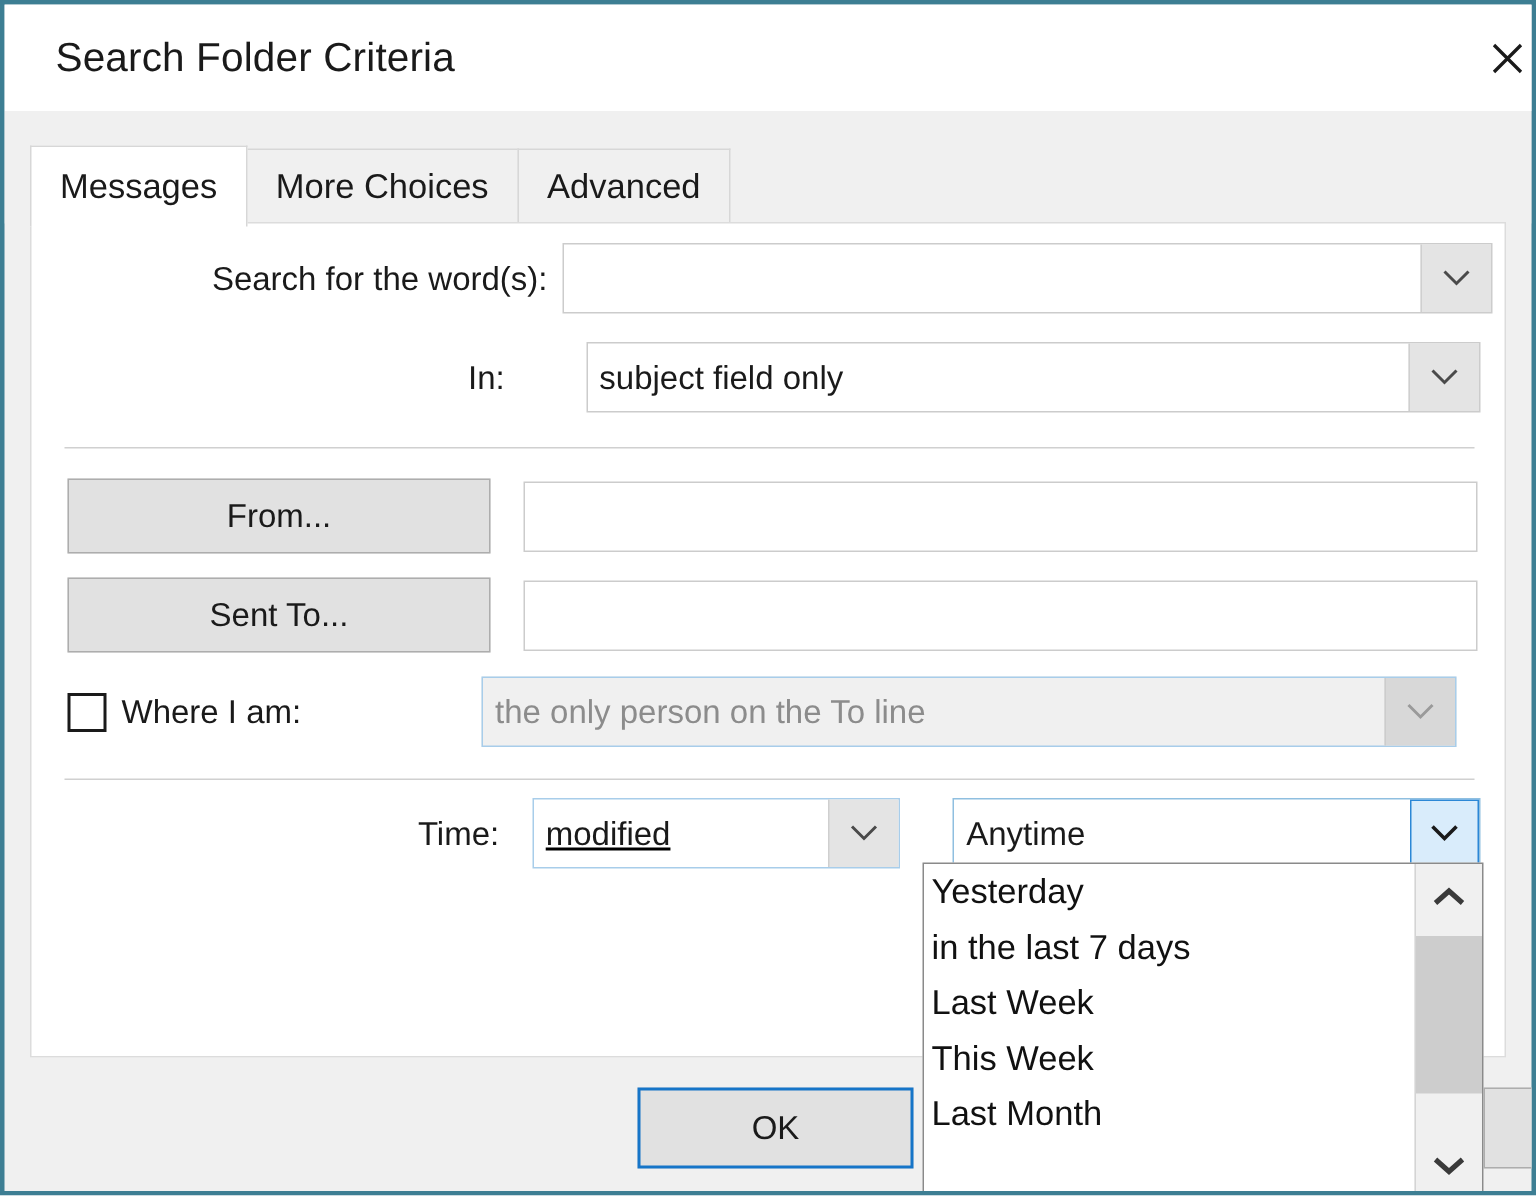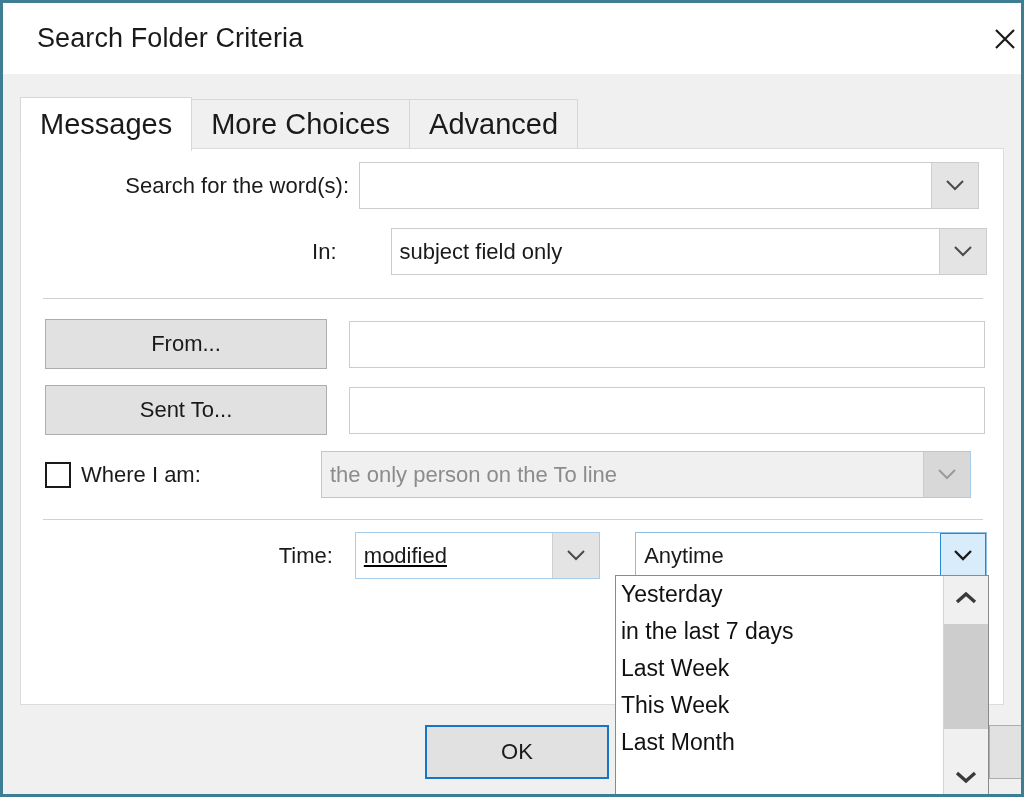--- a/index.html
+++ b/index.html
@@ -59,21 +59,21 @@
     background: #f0f0f0;
   }
   .tabs {
     position: absolute;
     left: 17px;
     top: 23px;
     display: flex;
     align-items: flex-end;
   }
   .tab {
-    font-size: 29px;
+    font-size: 23px;
     color: #1a1a1a;
     padding: 10px 19px 11px 19px;
     box-sizing: border-box;
     background: #f0f0f0;
     border: 1px solid #d7d7d7;
     border-bottom: none;
     margin-right: -1px;
     white-space: nowrap;
     line-height: 28px;
     cursor: default;
@@ -285,21 +285,21 @@
         <span>More Choices</span>
       </div>
       <div class="tab">
         <span>Advanced</span>
       </div>
     </div>
   </div>
 
   <div class="panel">
 
-    <div class="row" style="left:0; top:13px; width:966px;">
+    <div class="row" style="left:16px; top:13px; width:966px;">
       <div class="field-label" style="width:328px;">Search for the word(s):</div>
       <div class="combo" style="margin-left:10px; width:620px; height:47px;">
         <div class="combo-value" title=""></div>
         <div class="combo-btn">
           <svg class="chev" width="20" height="13" viewBox="0 0 20 13" aria-hidden="true">
             <path d="M2 2 L10 10 L18 2" stroke="#4a4a4a" stroke-width="2" fill="none"></path>
           </svg>
         </div>
       </div>
     </div>

